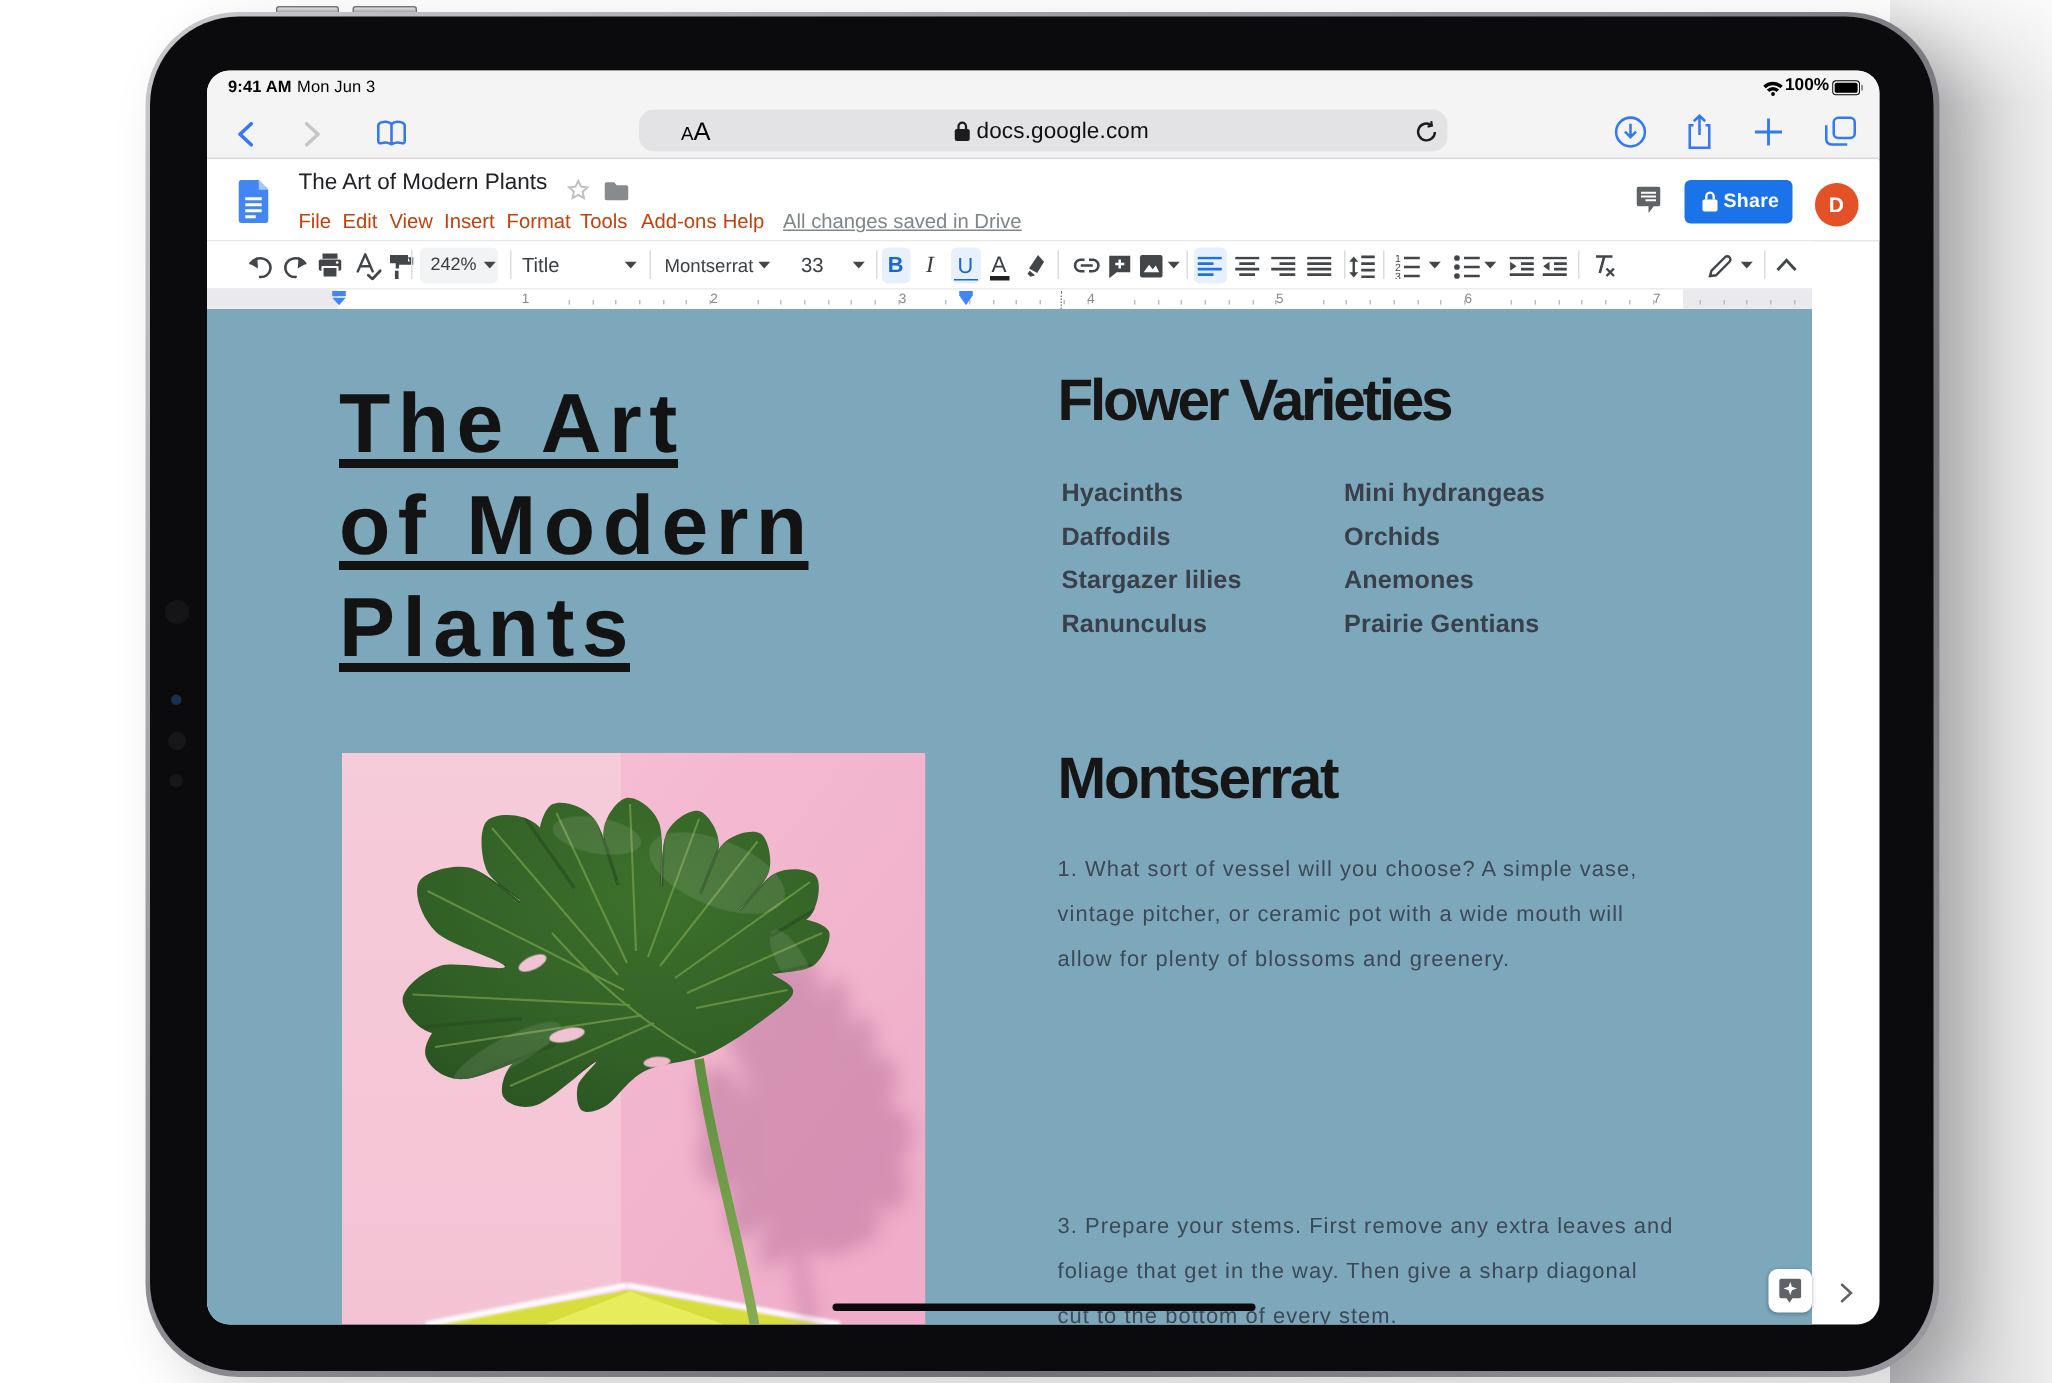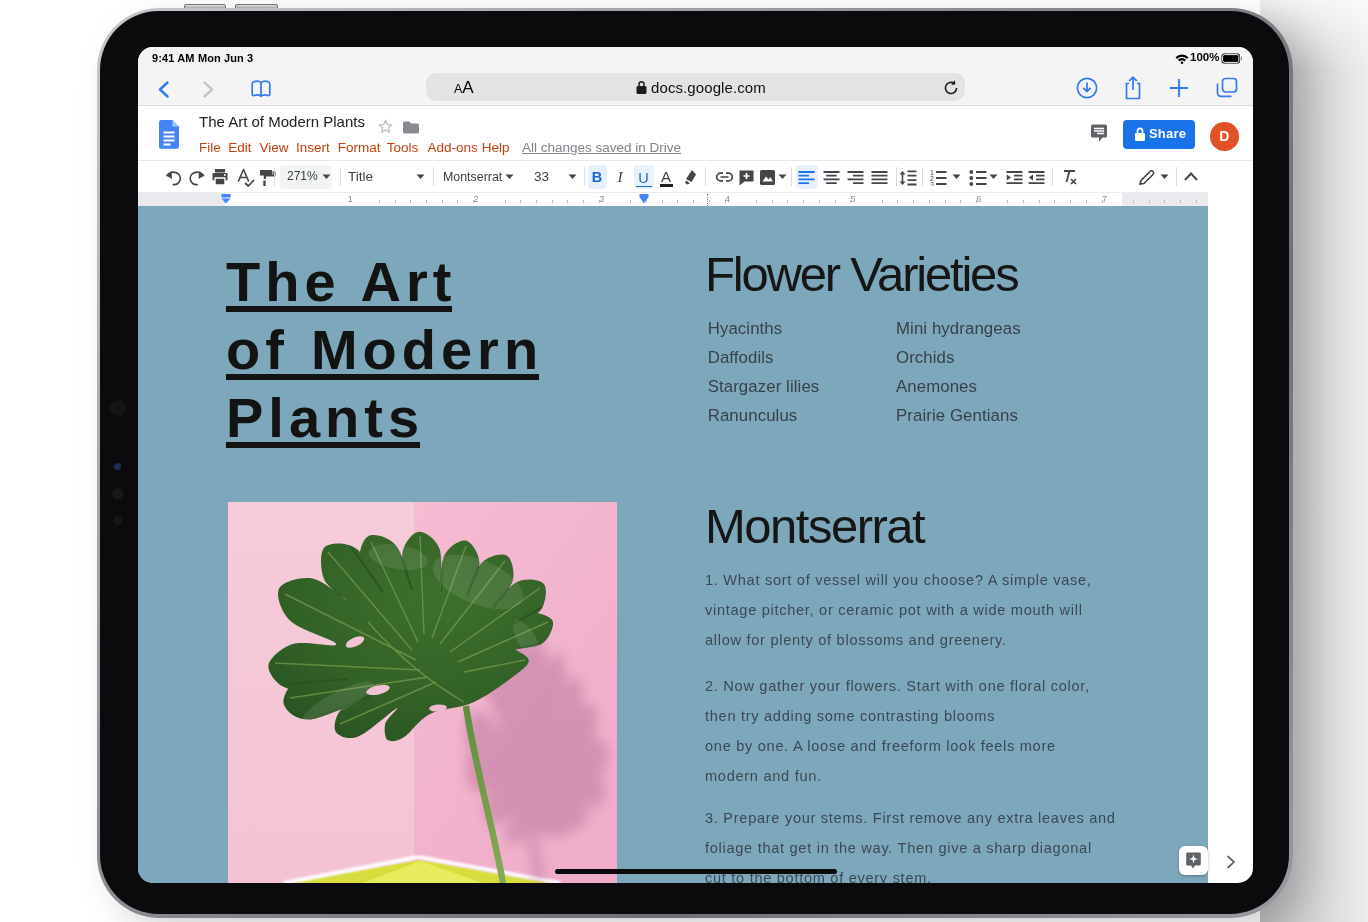--- a/index.html
+++ b/index.html
@@ -14,21 +14,21 @@
 box-shadow:18px 14px 38px rgba(0,0,0,0.18);}
 #bezel{position:absolute;left:3px;top:3px;right:4px;bottom:4px;border-radius:59px;background:#0b0b0d;}
 .topbtn{position:absolute;top:4px;height:6px;border-radius:2px;background:linear-gradient(to bottom,#e8e8ea,#9c9ca1);border:1px solid #77777c;}
 #screen{position:absolute;left:138px;top:47px;width:1115px;height:836px;border-radius:15px;
 background:#fff;overflow:hidden;}
 
 .bdot{position:absolute;border-radius:50%;background:#17171a;}
 
 #sbar{position:absolute;left:0;top:0;width:1115px;height:59px;background:#f4f4f5;border-bottom:1px solid #d9d9db;}
 #stime{position:absolute;left:14px;top:4.5px;font-size:11px;font-weight:700;color:#000;letter-spacing:.1px}
-#sdate{position:absolute;left:60px;top:4.5px;font-size:11px;font-weight:700;color:#000;letter-spacing:.1px}
+#sdate{position:absolute;left:60px;top:4.5px;font-size:11px;font-weight:400;color:#000;letter-spacing:.1px}
 #spct{position:absolute;left:1052px;top:3.5px;font-size:11.5px;font-weight:600;color:#000}
 #urlpill{position:absolute;left:288px;top:26px;width:539px;height:28px;border-radius:10px;background:#e3e3e6;}
 #aa{position:absolute;left:316px;top:30.5px;font-size:17px;color:#000;}
 #aa span{font-size:12.5px}
 #dom{position:absolute;left:513px;top:26px;height:28px;line-height:29px;font-size:15px;color:#101010;letter-spacing:.1px}
 
 #dhead{position:absolute;left:0;top:60px;width:1115px;height:53px;background:#fff;}
 #dline{position:absolute;left:0;top:113px;width:1115px;height:1px;background:#e7e7e8;}
 #dtitle{position:absolute;left:61px;top:66px;font-size:15px;color:#202124;letter-spacing:0}
 #dmenu{position:absolute;left:0;top:93px;font-size:13.5px;color:#c2410c;width:1115px;height:18px}
@@ -46,22 +46,22 @@
 .tbt{position:absolute;top:117.5px;height:24px;line-height:24px;font-size:14.5px;color:#3c4043;font-weight:700;text-align:center;width:16px}
 
 #ruler{position:absolute;left:0;top:145px;width:1070px;height:13.5px;background:#fff;border-top:1px solid #ececec}
 #ruler i{position:absolute;bottom:3px;width:1px;background:#b9bec3}
 #ruler b{position:absolute;top:1px;font-size:9px;font-weight:400;color:#85898d;font-family:"Liberation Sans",sans-serif}
 
 #canvas{position:absolute;left:0;top:158.5px;width:1069.5px;height:677.5px;background:#7da8bc;overflow:hidden;}
 #sidebar{position:absolute;left:1069.5px;top:114px;width:45.5px;height:722px;background:#fff;border-left:1px solid #e4e6e8;}
 .h1line{position:absolute;left:88px;color:#131313;font-weight:700;font-size:56px;letter-spacing:5px;word-spacing:1.5px;line-height:56px;white-space:nowrap}
 .h1line:after{content:"";position:absolute;left:0;right:4px;top:51.8px;height:6.2px;background:#131313}
-.h2{position:absolute;left:567px;color:#161616;font-weight:400;font-size:49px;white-space:nowrap}
-.li{position:absolute;font-size:16.8px;font-weight:400;color:#394049;white-space:nowrap;letter-spacing:.1px}
+.h2{position:absolute;left:567px;color:#161616;font-weight:700;font-size:39px;white-space:nowrap}
+.li{position:absolute;font-size:16.8px;font-weight:700;color:#394049;white-space:nowrap;letter-spacing:.1px}
 .para{position:absolute;left:567px;font-size:14.6px;color:#3c4854;line-height:30px;letter-spacing:.7px;white-space:pre-line}
 #homebar{position:absolute;left:417px;top:822px;width:282px;height:4.5px;border-radius:2.5px;background:#0a0a0a}
 #explorebtn{position:absolute;left:1041px;top:799px;width:29px;height:29px;border-radius:6px;background:#fff;box-shadow:0 1px 3px rgba(0,0,0,.3)}
 </style></head>
 <body>
 <div id="shadowband"></div>
 <div class="topbtn" style="left:184px;width:42px"></div>
 <div class="topbtn" style="left:235px;width:43px"></div>
 <div id="device">
     <div id="bezel"></div>
@@ -191,21 +191,21 @@
     <g transform="translate(75,0)" stroke="#434649">
       <path d="M1.5,13 L6.5,1.5 L11.5,13 M3.3,9.5 h6.4" stroke-width="1.6"></path>
       <path d="M8.5,15.5 l2.8,2.5 L16.5,12.5" stroke-width="1.8"></path>
     </g>
     <g transform="translate(97,0)" fill="#434649" stroke="none">
       <path d="M1,2 h12 v5.5 h-12 z M13,3.5 h3.5 v5 h-9.5 v2.5 h-2.2 v-4.7 h9.5 z"></path>
         <rect x="4.3" y="12.5" width="2.4" height="5.5"></rect>
     </g>
   </svg>
   <div id="zoompill">
-      <span style="position:absolute;left:7px;top:4.5px">271%</span>
+      <span style="position:absolute;left:7px;top:4.5px">242%</span>
     <svg class="abs" style="left:42px;top:9px" width="9" height="6">
         <path d="M0.5,0.5 L4.5,5 L8.5,0.5" fill="#434649"></path>
       </svg>
   </div>
   <div class="ddtxt" style="left:210px">Title</div>
   <svg class="abs" style="left:278px;top:127px" width="9" height="6">
       <path d="M0.5,0.5 L4.5,5 L8.5,0.5" fill="#434649"></path>
     </svg>
   <div class="ddtxt" style="left:305px;font-size:12.4px">Montserrat</div>
   <svg class="abs" style="left:367px;top:127px" width="9" height="6">
@@ -405,24 +405,20 @@
     <div class="li" style="left:569.7px;top:171.7px">Stargazer lilies</div>
     <div class="li" style="left:569.7px;top:200.7px">Ranunculus</div>
     <div class="li" style="left:758px;top:113.7px">Mini hydrangeas</div>
     <div class="li" style="left:758px;top:142.7px">Orchids</div>
     <div class="li" style="left:758px;top:171.7px">Anemones</div>
     <div class="li" style="left:758px;top:200.7px">Prairie Gentians</div>
     <div class="h2" style="top:292px;letter-spacing:-1.5px">Montserrat</div>
     <div class="para" style="top:359px">1. What sort of vessel will you choose? A simple vase,
 vintage pitcher, or ceramic pot with a wide mouth will
 allow for plenty of blossoms and greenery.</div>
-    <div class="para" style="top:465.5px">2. Now gather your flowers. Start with one floral color,
-then try adding some contrasting blooms
-one by one. A loose and freeform look feels more
-modern and fun.</div>
     <div class="para" style="top:597.9px">3. Prepare your stems. First remove any extra leaves and
 foliage that get in the way. Then give a sharp diagonal
 cut to the bottom of every stem.</div>
     <div id="photo" class="abs" style="left:90px;top:296.5px;width:389px;height:381px">
     <svg width="389" height="381" viewBox="0 0 389 381">
       <defs>
         <radialGradient id="leafg" cx="0.60" cy="0.30" r="0.85">
           <stop offset="0" stop-color="#3d702c"></stop>
               <stop offset="0.6" stop-color="#326126"></stop>
               <stop offset="1" stop-color="#285121"></stop>

